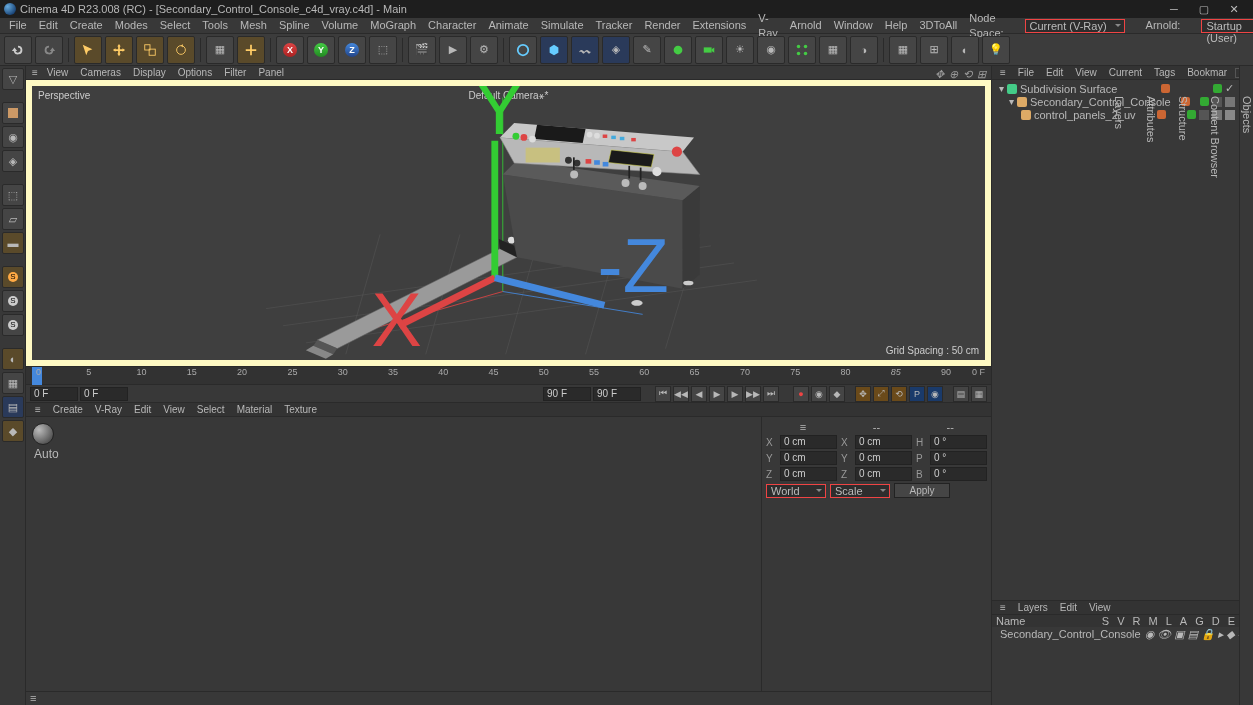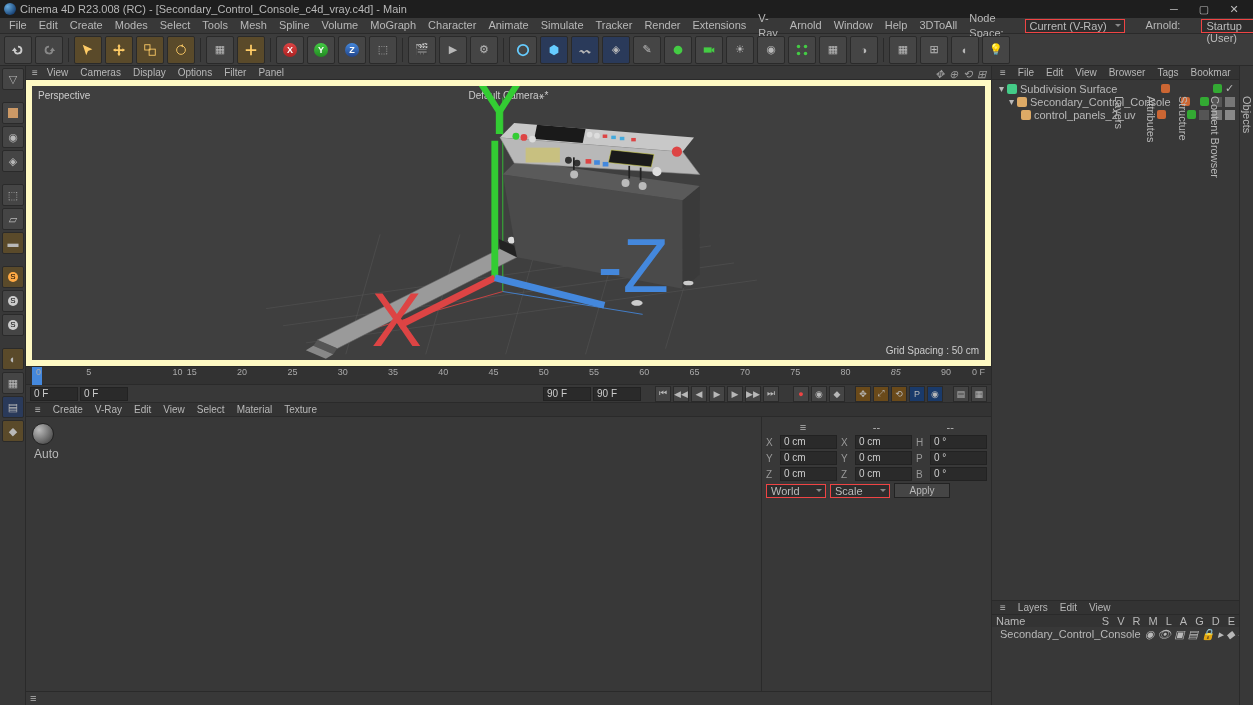--- a/index.html
+++ b/index.html
@@ -363,21 +363,21 @@
         <line x1="18" y1="28" x2="34" y2="32" stroke="#48d"></line>
           <text x="33" y="30" font-size="7" fill="#48d">-Z</text>
       </svg>
     </div>
 
     <div class="timeline">
       <div class="ruler" id="ruler">
         <div style="position:absolute;left:6px;top:0;width:10px;height:18px;background:#48d"></div>
       <div class="tick" style="left: 10px;">0</div>
           <div class="tick" style="left: 60.2778px;">5</div>
-          <div class="tick" style="left: 110.556px; margin-left: 36px;">10</div>
+          <div class="tick" style="left: 110.556px;">10</div>
           <div class="tick" style="left: 160.833px;">15</div>
           <div class="tick" style="left: 211.111px;">20</div>
           <div class="tick" style="left: 261.389px;">25</div>
           <div class="tick" style="left: 311.667px;">30</div>
           <div class="tick" style="left: 361.944px;">35</div>
           <div class="tick" style="left: 412.222px;">40</div>
           <div class="tick" style="left: 462.5px;">45</div>
           <div class="tick" style="left: 512.778px;">50</div>
           <div class="tick" style="left: 563.056px;">55</div>
           <div class="tick" style="left: 613.333px;">60</div>
@@ -478,21 +478,21 @@
       <span style="padding:0 4px">≡</span>
     </div>
   </div>
 
   <div class="rightcol">
     <div class="panelmb">
       <span>≡</span>
       <span>File</span>
       <span>Edit</span>
       <span>View</span>
-      <span>Browser</span>
+      <span>Current</span>
       <span>Tags</span>
       <span>Bookmar</span>
       <div class="ricons">
         <i></i>
         <i></i>
 
       </div>
     </div>
     <div class="objtree" style="height:520px">
       <div class="objrow">

